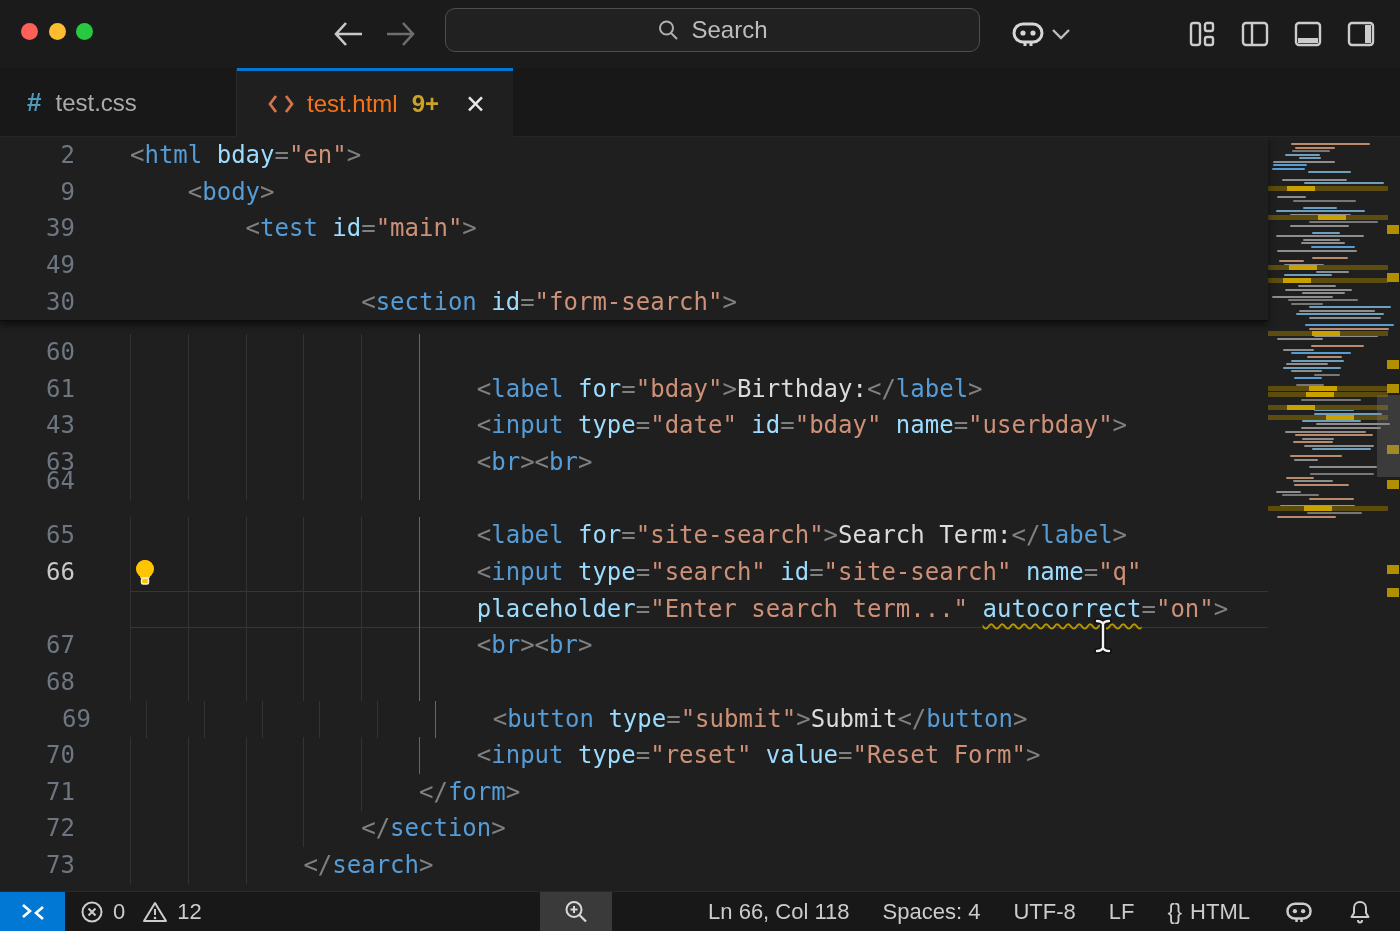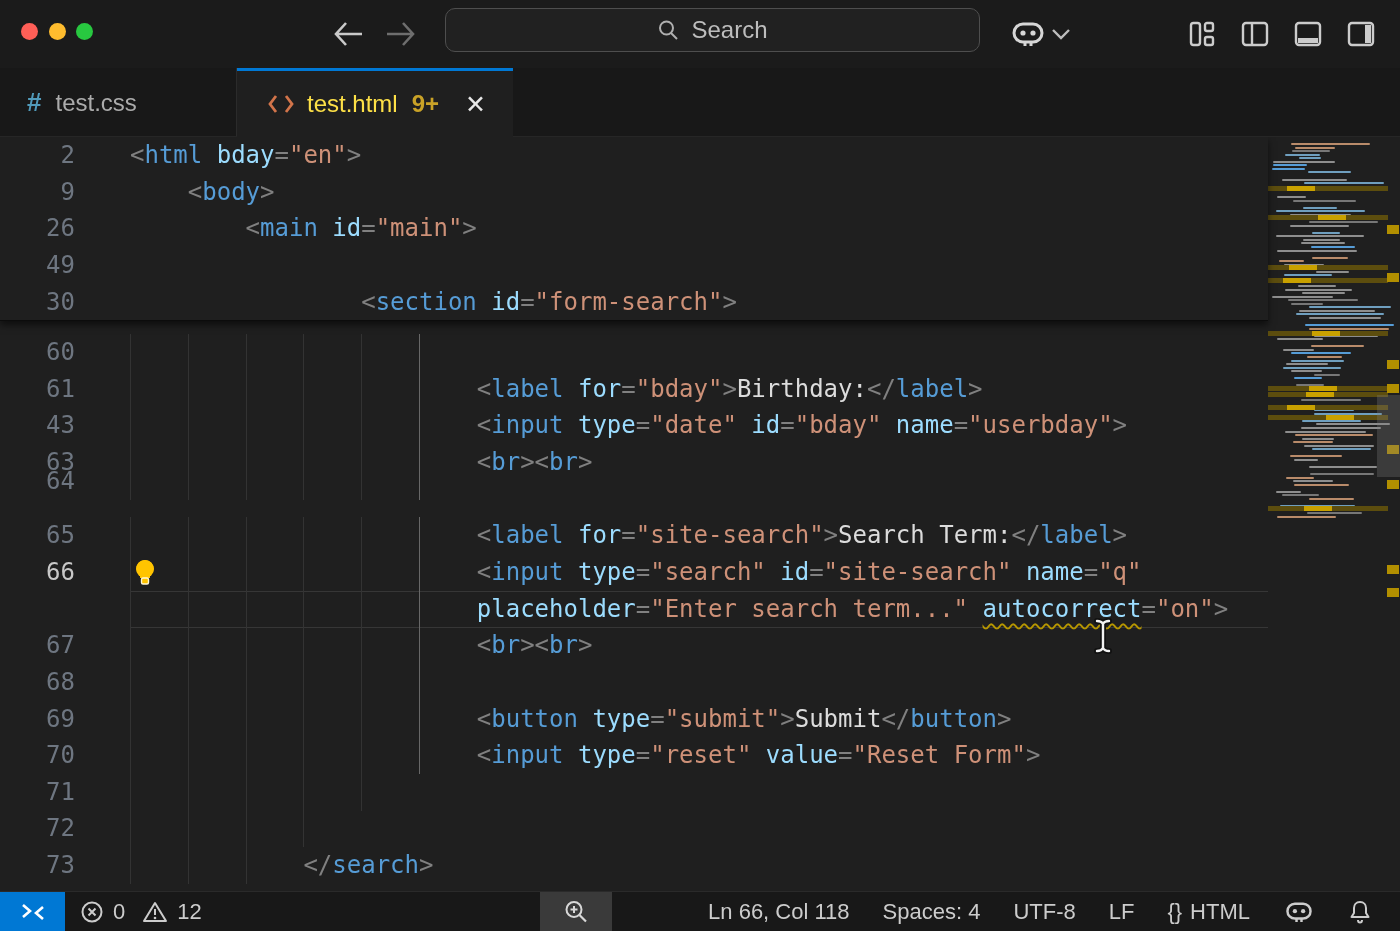--- a/index.html
+++ b/index.html
@@ -17,21 +17,21 @@
   #searchbox .ph { font-size:24px; color:#bdbdbd; }
   .tb-ico { position:absolute; top:14px; width:40px; height:40px; display:flex; align-items:center; justify-content:center; }
 
   
   #tabstrip { position:absolute; left:0; top:68px; width:1400px; height:69px; background:#181818; }
   .tab { position:absolute; top:0; height:69px; display:flex; align-items:center; }
   #tab-css { left:0; width:237px; background:#181818; border-right:1px solid #2b2b2b; padding-left:27px; gap:14px; }
   #tab-html { left:237px; width:276px; background:#1f1f1f; border-top:3px solid #0078d4; padding-left:30px; gap:12px; }
   .tab-label { font-size:24px; }
   #tab-css .tab-label { color:#ababab; }
-  #tab-html .tab-label { color:#fde047; }
+  #tab-html .tab-label { color:#f97316; }
   .tab-badge { font-size:24px; color:#c9a227; font-weight:bold; margin-left:2px; }
   .tab-close { color:#e8e8e8; font-size:25px; margin-left:14px; line-height:1; }
   .strip-line { position:absolute; top:68px; height:1px; background:#262626; }
   .tabbar-actions { position:absolute; right:18px; top:68px; height:69px; display:flex; align-items:center; gap:26px; }
 
   
   #editor { position:absolute; left:0; top:137px; width:1400px; height:754px; background:#1f1f1f; overflow:hidden; }
   .crow, .srow { position:absolute; left:0; width:1268px; height:37px; }
   .lnum { position:absolute; left:0; top:0; width:75px; height:37px; text-align:right;
           color:#6e7681; font-family:"DejaVu Sans Mono", monospace; font-size:24px; line-height:37px; }
@@ -290,21 +290,21 @@
         <div class="crow" style="top: 526.85px;">
           <span class="lnum">68</span>
           <span class="guide" style="left: calc(0ch + 130px); font-family: &quot;DejaVu Sans Mono&quot;, monospace; font-size: 24px;"></span>
           <span class="guide" style="left: calc(4ch + 130px); font-family: &quot;DejaVu Sans Mono&quot;, monospace; font-size: 24px;"></span>
           <span class="guide" style="left: calc(8ch + 130px); font-family: &quot;DejaVu Sans Mono&quot;, monospace; font-size: 24px;"></span>
           <span class="guide" style="left: calc(12ch + 130px); font-family: &quot;DejaVu Sans Mono&quot;, monospace; font-size: 24px;"></span>
           <span class="guide" style="left: calc(16ch + 130px); font-family: &quot;DejaVu Sans Mono&quot;, monospace; font-size: 24px;"></span>
           <span class="guide gactive" style="left: calc(20ch + 130px); font-family: &quot;DejaVu Sans Mono&quot;, monospace; font-size: 24px;"></span>
           <span class="ctext"><span></span></span>
         </div>
-        <div class="crow" style="top: 563.5px;">
+        <div class="crow" style="top: 563.5px; margin-left: 16px;">
           <span class="lnum">69</span>
           <span class="guide" style="left: calc(0ch + 130px); font-family: &quot;DejaVu Sans Mono&quot;, monospace; font-size: 24px;"></span>
           <span class="guide" style="left: calc(4ch + 130px); font-family: &quot;DejaVu Sans Mono&quot;, monospace; font-size: 24px;"></span>
           <span class="guide" style="left: calc(8ch + 130px); font-family: &quot;DejaVu Sans Mono&quot;, monospace; font-size: 24px;"></span>
           <span class="guide" style="left: calc(12ch + 130px); font-family: &quot;DejaVu Sans Mono&quot;, monospace; font-size: 24px;"></span>
           <span class="guide" style="left: calc(16ch + 130px); font-family: &quot;DejaVu Sans Mono&quot;, monospace; font-size: 24px;"></span>
           <span class="guide gactive" style="left: calc(20ch + 130px); font-family: &quot;DejaVu Sans Mono&quot;, monospace; font-size: 24px;"></span>
           <span class="ctext"><span>                        </span><span class="tk-p">&lt;</span><span class="tk-t">button</span><span class="tk-x"> </span><span class="tk-a">type</span><span class="tk-p">=</span><span class="tk-s">"submit"</span><span class="tk-p">&gt;</span><span class="tk-x">Submit</span><span class="tk-p">&lt;/</span><span class="tk-t">button</span><span class="tk-p">&gt;</span></span>
         </div>
         <div class="crow" style="top: 600.15px;">
@@ -317,48 +317,50 @@
           <span class="guide gactive" style="left: calc(20ch + 130px); font-family: &quot;DejaVu Sans Mono&quot;, monospace; font-size: 24px;"></span>
           <span class="ctext"><span>                        </span><span class="tk-p">&lt;</span><span class="tk-t">input</span><span class="tk-x"> </span><span class="tk-a">type</span><span class="tk-p">=</span><span class="tk-s">"reset"</span><span class="tk-x"> </span><span class="tk-a">value</span><span class="tk-p">=</span><span class="tk-s">"Reset Form"</span><span class="tk-p">&gt;</span></span>
         </div>
         <div class="crow" style="top: 636.8px;">
           <span class="lnum">71</span>
           <span class="guide" style="left: calc(0ch + 130px); font-family: &quot;DejaVu Sans Mono&quot;, monospace; font-size: 24px;"></span>
           <span class="guide" style="left: calc(4ch + 130px); font-family: &quot;DejaVu Sans Mono&quot;, monospace; font-size: 24px;"></span>
           <span class="guide" style="left: calc(8ch + 130px); font-family: &quot;DejaVu Sans Mono&quot;, monospace; font-size: 24px;"></span>
           <span class="guide" style="left: calc(12ch + 130px); font-family: &quot;DejaVu Sans Mono&quot;, monospace; font-size: 24px;"></span>
           <span class="guide" style="left: calc(16ch + 130px); font-family: &quot;DejaVu Sans Mono&quot;, monospace; font-size: 24px;"></span>
+          <span class="ctext"><span>                    </span><span class="tk-p">&lt;/</span><span class="tk-t">form</span><span class="tk-p">&gt;</span></span>
         </div>
         <div class="crow" style="top: 673.45px;">
           <span class="lnum">72</span>
           <span class="guide" style="left: calc(0ch + 130px); font-family: &quot;DejaVu Sans Mono&quot;, monospace; font-size: 24px;"></span>
           <span class="guide" style="left: calc(4ch + 130px); font-family: &quot;DejaVu Sans Mono&quot;, monospace; font-size: 24px;"></span>
           <span class="guide" style="left: calc(8ch + 130px); font-family: &quot;DejaVu Sans Mono&quot;, monospace; font-size: 24px;"></span>
           <span class="guide" style="left: calc(12ch + 130px); font-family: &quot;DejaVu Sans Mono&quot;, monospace; font-size: 24px;"></span>
+          <span class="ctext"><span>                </span><span class="tk-p">&lt;/</span><span class="tk-t">section</span><span class="tk-p">&gt;</span></span>
         </div>
         <div class="crow" style="top: 710.1px;">
           <span class="lnum">73</span>
           <span class="guide" style="left: calc(0ch + 130px); font-family: &quot;DejaVu Sans Mono&quot;, monospace; font-size: 24px;"></span>
           <span class="guide" style="left: calc(4ch + 130px); font-family: &quot;DejaVu Sans Mono&quot;, monospace; font-size: 24px;"></span>
           <span class="guide" style="left: calc(8ch + 130px); font-family: &quot;DejaVu Sans Mono&quot;, monospace; font-size: 24px;"></span>
           <span class="ctext"><span>            </span><span class="tk-p">&lt;/</span><span class="tk-t">search</span><span class="tk-p">&gt;</span></span>
         </div>
       </div>
     <div id="sticky">
         <div class="srow" style="top: 0px;">
           <span class="lnum">2</span>
           <span class="ctext"><span></span><span class="tk-p">&lt;</span><span class="tk-t">html</span><span class="tk-x"> </span><span class="tk-a">bday</span><span class="tk-p">=</span><span class="tk-s">"en"</span><span class="tk-p">&gt;</span></span>
         </div>
         <div class="srow" style="top: 36.65px;">
           <span class="lnum">9</span>
           <span class="ctext"><span>    </span><span class="tk-p">&lt;</span><span class="tk-t">body</span><span class="tk-p">&gt;</span></span>
         </div>
         <div class="srow" style="top: 73.3px;">
-          <span class="lnum">26</span>
-          <span class="ctext"><span>        </span><span class="tk-p">&lt;</span><span class="tk-t">main</span><span class="tk-x"> </span><span class="tk-a">id</span><span class="tk-p">=</span><span class="tk-s">"main"</span><span class="tk-p">&gt;</span></span>
+          <span class="lnum">39</span>
+          <span class="ctext"><span>        </span><span class="tk-p">&lt;</span><span class="tk-t">test</span><span class="tk-x"> </span><span class="tk-a">id</span><span class="tk-p">=</span><span class="tk-s">"main"</span><span class="tk-p">&gt;</span></span>
         </div>
         <div class="srow" style="top: 109.95px;">
           <span class="lnum">49</span>
         </div>
         <div class="srow" style="top: 146.6px;">
           <span class="lnum">30</span>
           <span class="ctext"><span>                </span><span class="tk-p">&lt;</span><span class="tk-t">section</span><span class="tk-x"> </span><span class="tk-a">id</span><span class="tk-p">=</span><span class="tk-s">"form-search"</span><span class="tk-p">&gt;</span></span>
         </div>
       </div>
 

